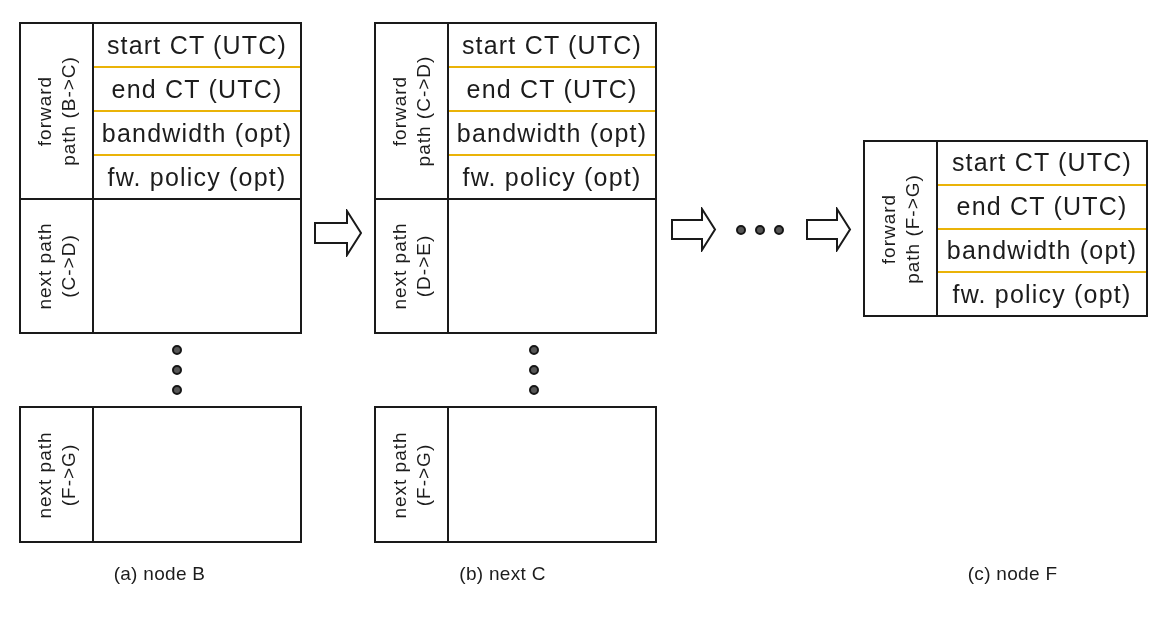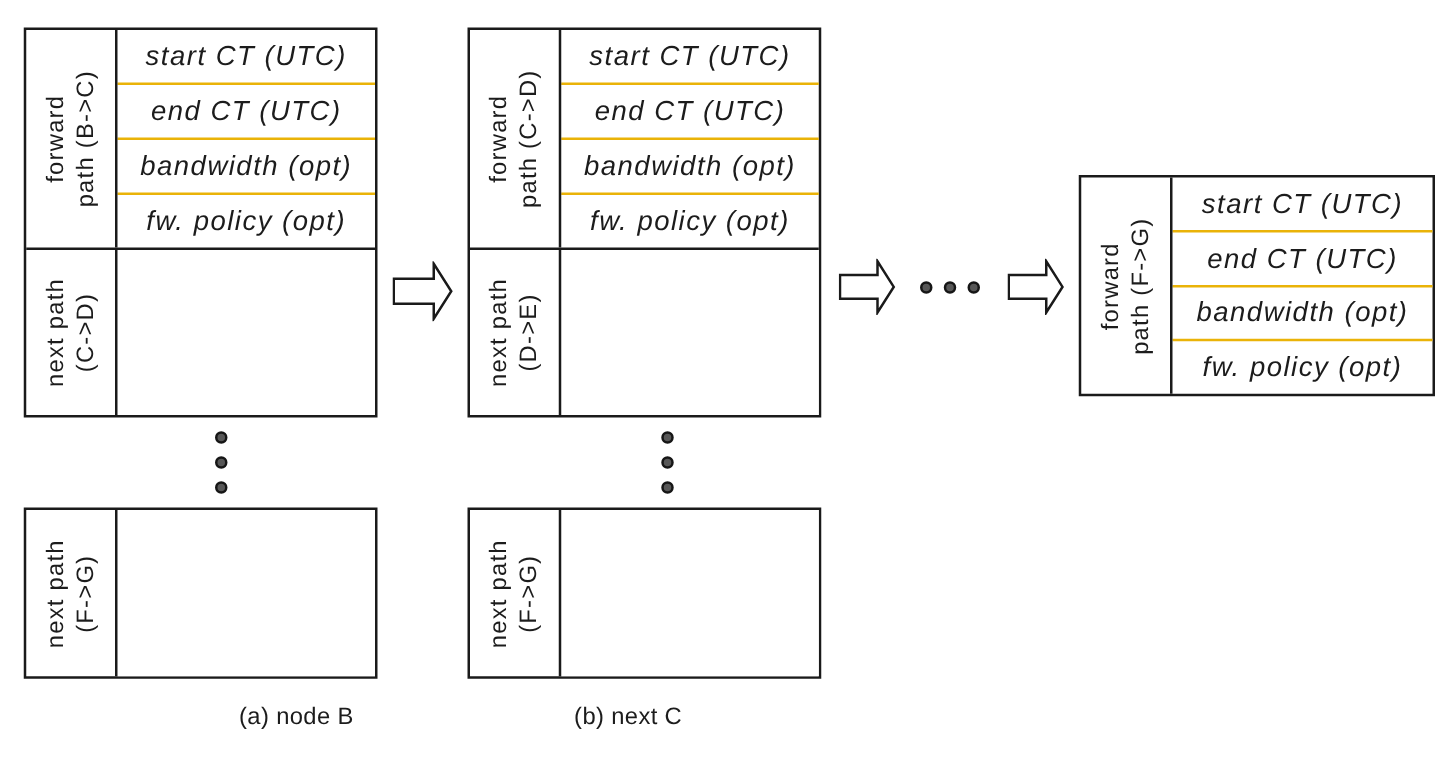--- a/index.html
+++ b/index.html
@@ -38,24 +38,23 @@
     font-size: 19px;
     letter-spacing: 1px;
     line-height: 24px;
   }
   .rows { flex: 1 1 auto; display: flex; flex-direction: column; }
   .row {
     flex: 1 1 0;
     display: flex;
     align-items: center;
     justify-content: center;
-    font-size: 22px;
+    font-size: 25px;
     letter-spacing: 1.2px;
     white-space: nowrap;
-    font-style: italic;
   }
   .row + .row { border-top: 2px solid #eab308; }
   .cell-empty { flex: 1 1 auto; background: #ffffff; }
   .caption {
     position: absolute;
     width: 283px;
     text-align: center;
     font-size: 19px;
     letter-spacing: 0.3px;
     color: #1c1c1c;
@@ -124,21 +123,21 @@
       <div class="hdr">
         <div class="rot">
           <div>next path</div>
           <div>(F-&gt;G)</div>
         </div>
       </div>
       <div class="cell-empty"></div>
     </div>
   </div>
 
-  <div class="caption" style="left:0; top:563px;text-align:right;">(a) node B</div>
+  <div class="caption" style="left:18px; top:563px;">(a) node B</div>
 
   <div class="arrow" style="left:314px; top:209px;">
     <svg width="49" height="48" viewBox="0 0 49 48">
       <polygon points="1,14 33,14 33,2 47,24 33,46 33,34 1,34" fill="#ffffff" stroke="#1a1a1a" stroke-width="2" stroke-linejoin="miter"></polygon>
     </svg>
   </div>
 
   <div class="tbl" style="left:374px; top:22px; width:283px; height:312px;">
     <div class="section" style="flex:0 0 174px;">
       <div class="hdr">
@@ -213,14 +212,15 @@
       </div>
       <div class="rows">
         <div class="row">start CT (UTC)</div>
         <div class="row">end CT (UTC)</div>
         <div class="row">bandwidth (opt)</div>
         <div class="row">fw. policy (opt)</div>
       </div>
     </div>
   </div>
 
+  <div class="caption" style="left:871px; top:563px;">(c) node F</div>
 
 </div>
 
 </body></html>

